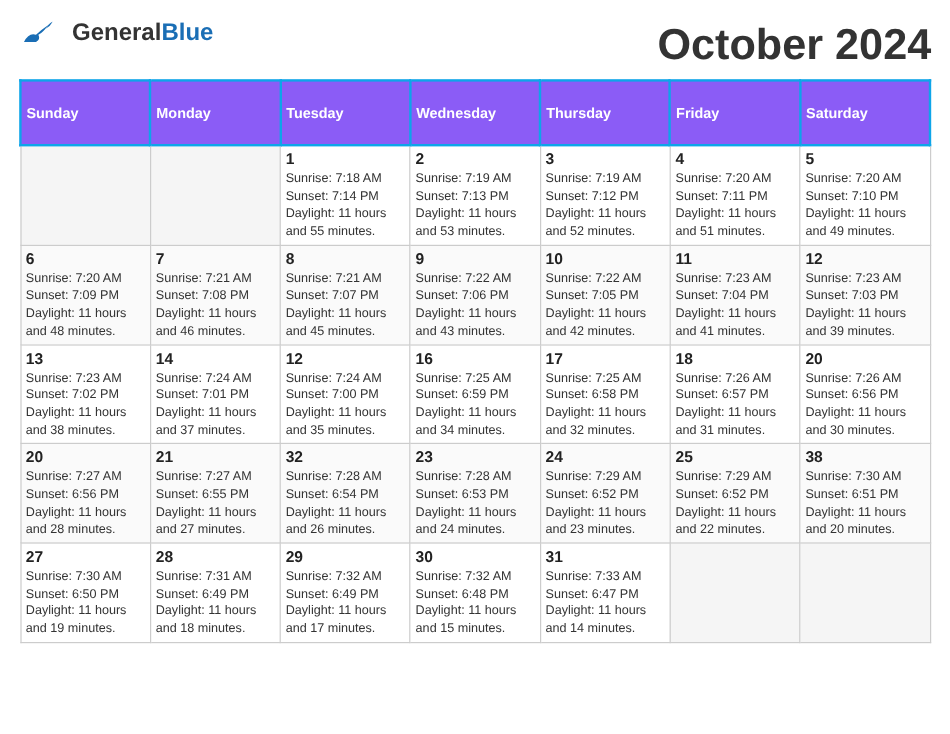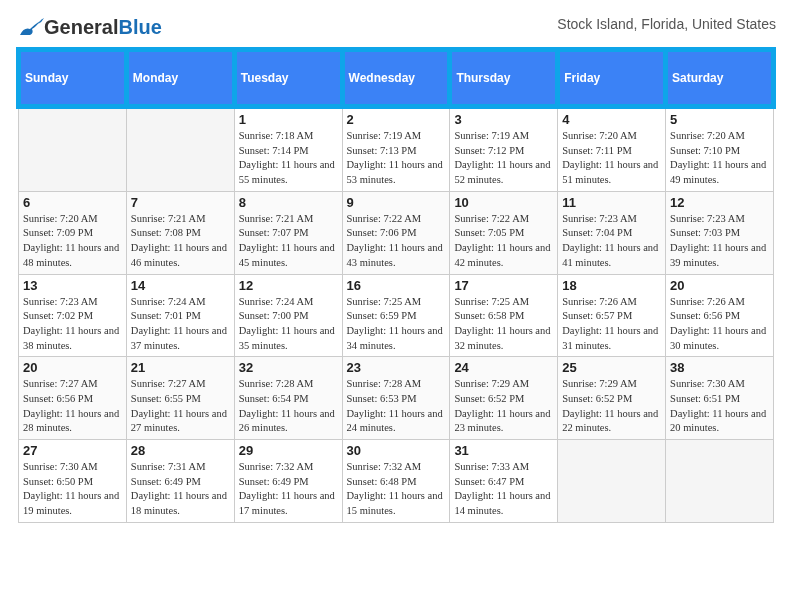--- a/index.html
+++ b/index.html
@@ -27,27 +27,27 @@
     .subtitle {
       font-size: 14px;
       color: #555;
     }
     .calendar {
       width: 100%;
       border-collapse: collapse;
       font-size: 11px;
     }
     .calendar th {
-      background: #3b82f6;
+      background: #8b5cf6;
       color: #fff;
       padding: 19px 4px;
       text-align: left;
       font-size: 12px;
       font-weight: bold;
-      border: 5px solid #0ea5e9;
+      border: 2px solid #0ea5e9;
     }
     .calendar td {
       border: 1px solid #ccc;
       vertical-align: top;
       padding: 3px 4px;
       width: 107px;
       min-height: 80px;
       background: #fff;
     }
     .calendar td.empty {
@@ -57,27 +57,26 @@
       font-size: 13px;
       font-weight: bold;
       color: #222;
       display: block;
       margin-bottom: 2px;
     }
     .day-info {
       color: #333;
       line-height: 1.4;
       font-size: 10.5px;
-      font-family: Liberation Serif, serif;
     }
     .row-alt td { background: #fafafa; }
     .logo-wrapper {
       display: flex;
       align-items: center;
-      gap: 0;
+      gap: 16px;
     }
     .logo-general {
       font-size: 20px;
       font-weight: bold;
       color: #333;
     }
     .logo-blue-text {
       font-size: 20px;
       font-weight: bold;
       color: #1a6eb5;
@@ -97,21 +96,21 @@
       <path d="M24 4 Q26 2 28 1 Q26 5 22 7 Z" fill="#1a6eb5"></path>
     </svg>
     <div>
       <div style="display:flex; gap:0;">
         <span class="logo-general">General</span>
           <span class="logo-blue-text">Blue</span>
       </div>
     </div>
   </div>
   <div class="title-block">
-    <div class="subtitle">Stock Island, Florida, United States</div>
+    <div class="month-title">October 2024</div>
   </div>
 </div>
 
 <table class="calendar">
   <thead>
     <tr>
     <th>Sunday</th>
         <th>Monday</th>
         <th>Tuesday</th>
         <th>Wednesday</th>

